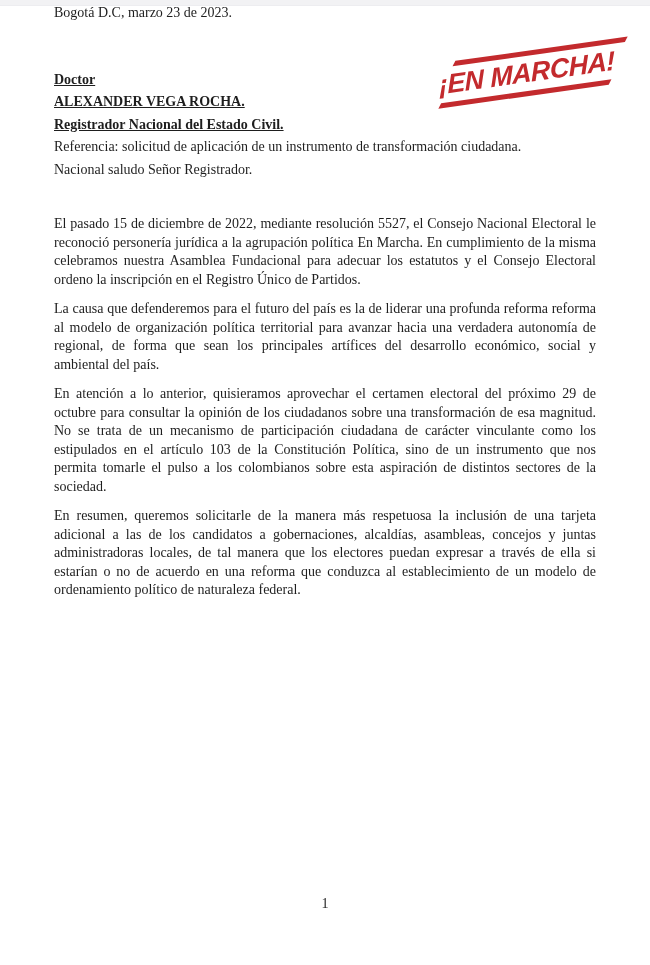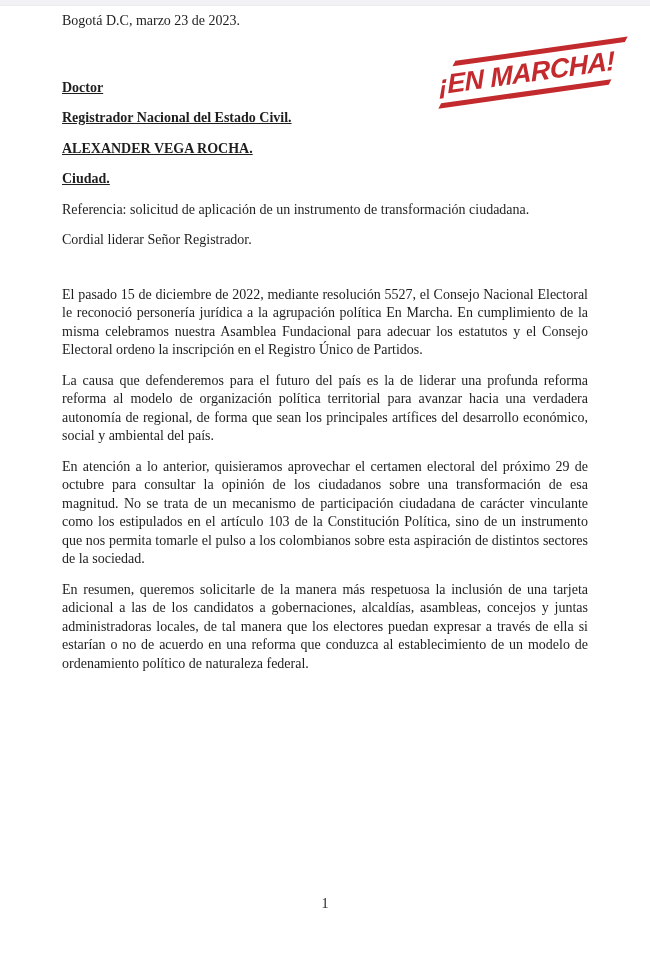--- a/index.html
+++ b/index.html
@@ -54,21 +54,21 @@
 
   
   .content {
     position: absolute;
     top: 0;
     left: 50px;
     width: 550px;
     font-size: 14px;
     line-height: 18.5px;
   }
-  .content p { margin: 12px; }
+  .content p { margin: 4px; }
   .date       { margin-top: 141px; }
   .recipient  { margin-top: 48px; font-weight: bold; text-decoration: underline; }
   .reference  { margin-top: 24px; }
   .greeting   { margin-top: 30px; }
   .para       { text-align: justify; }
   .para.first { margin-top: 36px; }
   .para + .para { margin-top: 11px; }
 
   .page-number {
     position: absolute;
@@ -91,28 +91,27 @@
     <div class="logo-text">¡EN MARCHA!</div>
     <div class="logo-line bottom"></div>
   </div>
 
   <div class="content">
 
     <p class="date">Bogotá D.C, marzo 23 de 2023.</p>
 
     <div class="recipient">
       <p>Doctor</p>
+      <p>ALEXANDER VEGA ROCHA.</p>
       <p>Registrador Nacional del Estado Civil.</p>
-      <p>ALEXANDER VEGA ROCHA.</p>
-      <p>Ciudad.</p>
     </div>
 
     <p class="reference">Referencia: solicitud de aplicación de un instrumento de transformación ciudadana.</p>
 
-    <p class="greeting">Cordial liderar Señor Registrador.</p>
+    <p class="greeting">Nacional saludo Señor Registrador.</p>
 
     <p class="para first">El pasado 15 de diciembre de 2022, mediante resolución 5527, el Consejo Nacional Electoral le reconoció personería jurídica a la agrupación política En Marcha. En cumplimiento de la misma celebramos nuestra Asamblea Fundacional para adecuar los estatutos y el Consejo Electoral ordeno la inscripción en el Registro Único de Partidos.</p>
 
     <p class="para">La causa que defenderemos para el futuro del país es la de liderar una profunda reforma reforma al modelo de organización política territorial para avanzar hacia una verdadera autonomía de regional, de forma que sean los principales artífices del desarrollo económico, social y ambiental del país.</p>
 
     <p class="para">En atención a lo anterior, quisieramos aprovechar el certamen electoral del próximo 29 de octubre para consultar la opinión de los ciudadanos sobre una transformación de esa magnitud.  No se trata de un mecanismo de participación ciudadana de carácter vinculante como los estipulados en el artículo 103 de la Constitución Política, sino de un instrumento que nos permita tomarle el pulso a los colombianos sobre esta aspiración de distintos sectores de la sociedad.</p>
 
     <p class="para">En resumen, queremos solicitarle de la manera más respetuosa la inclusión de una tarjeta adicional a las de los candidatos a gobernaciones, alcaldías, asambleas, concejos y juntas administradoras locales, de tal manera que los electores puedan expresar a través de ella si estarían o no de acuerdo en una reforma que conduzca al establecimiento de un modelo de ordenamiento político de naturaleza federal.</p>
 
 

